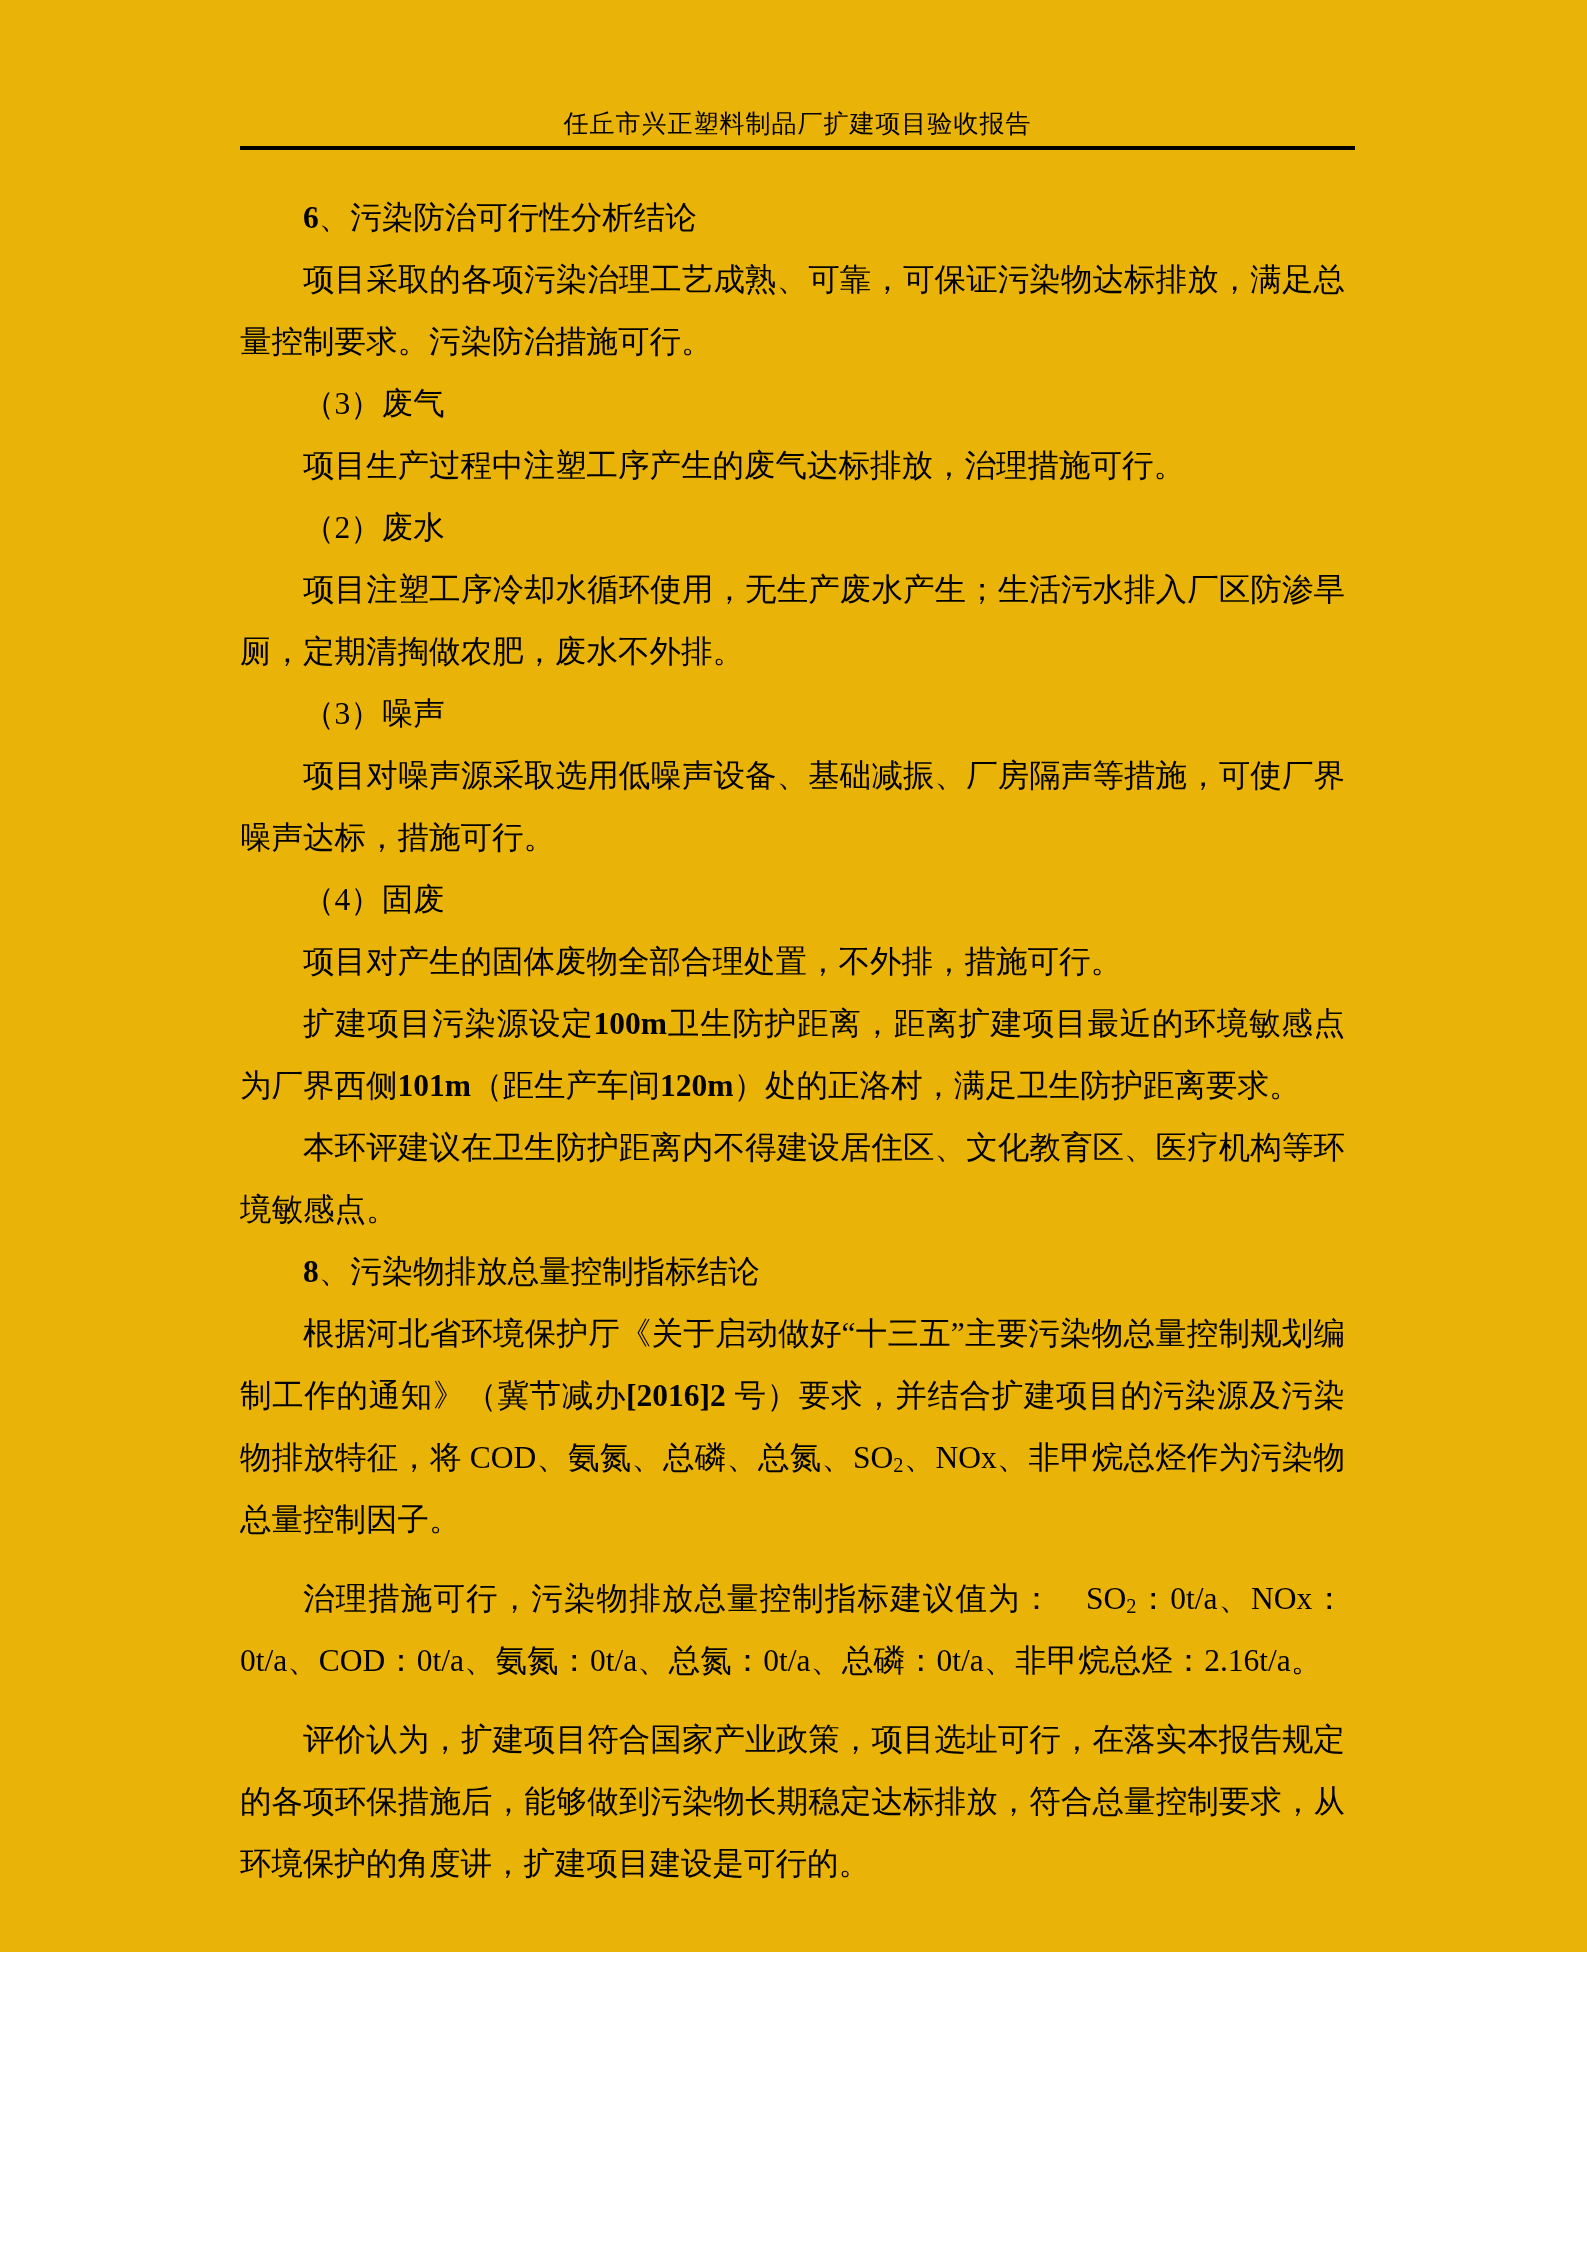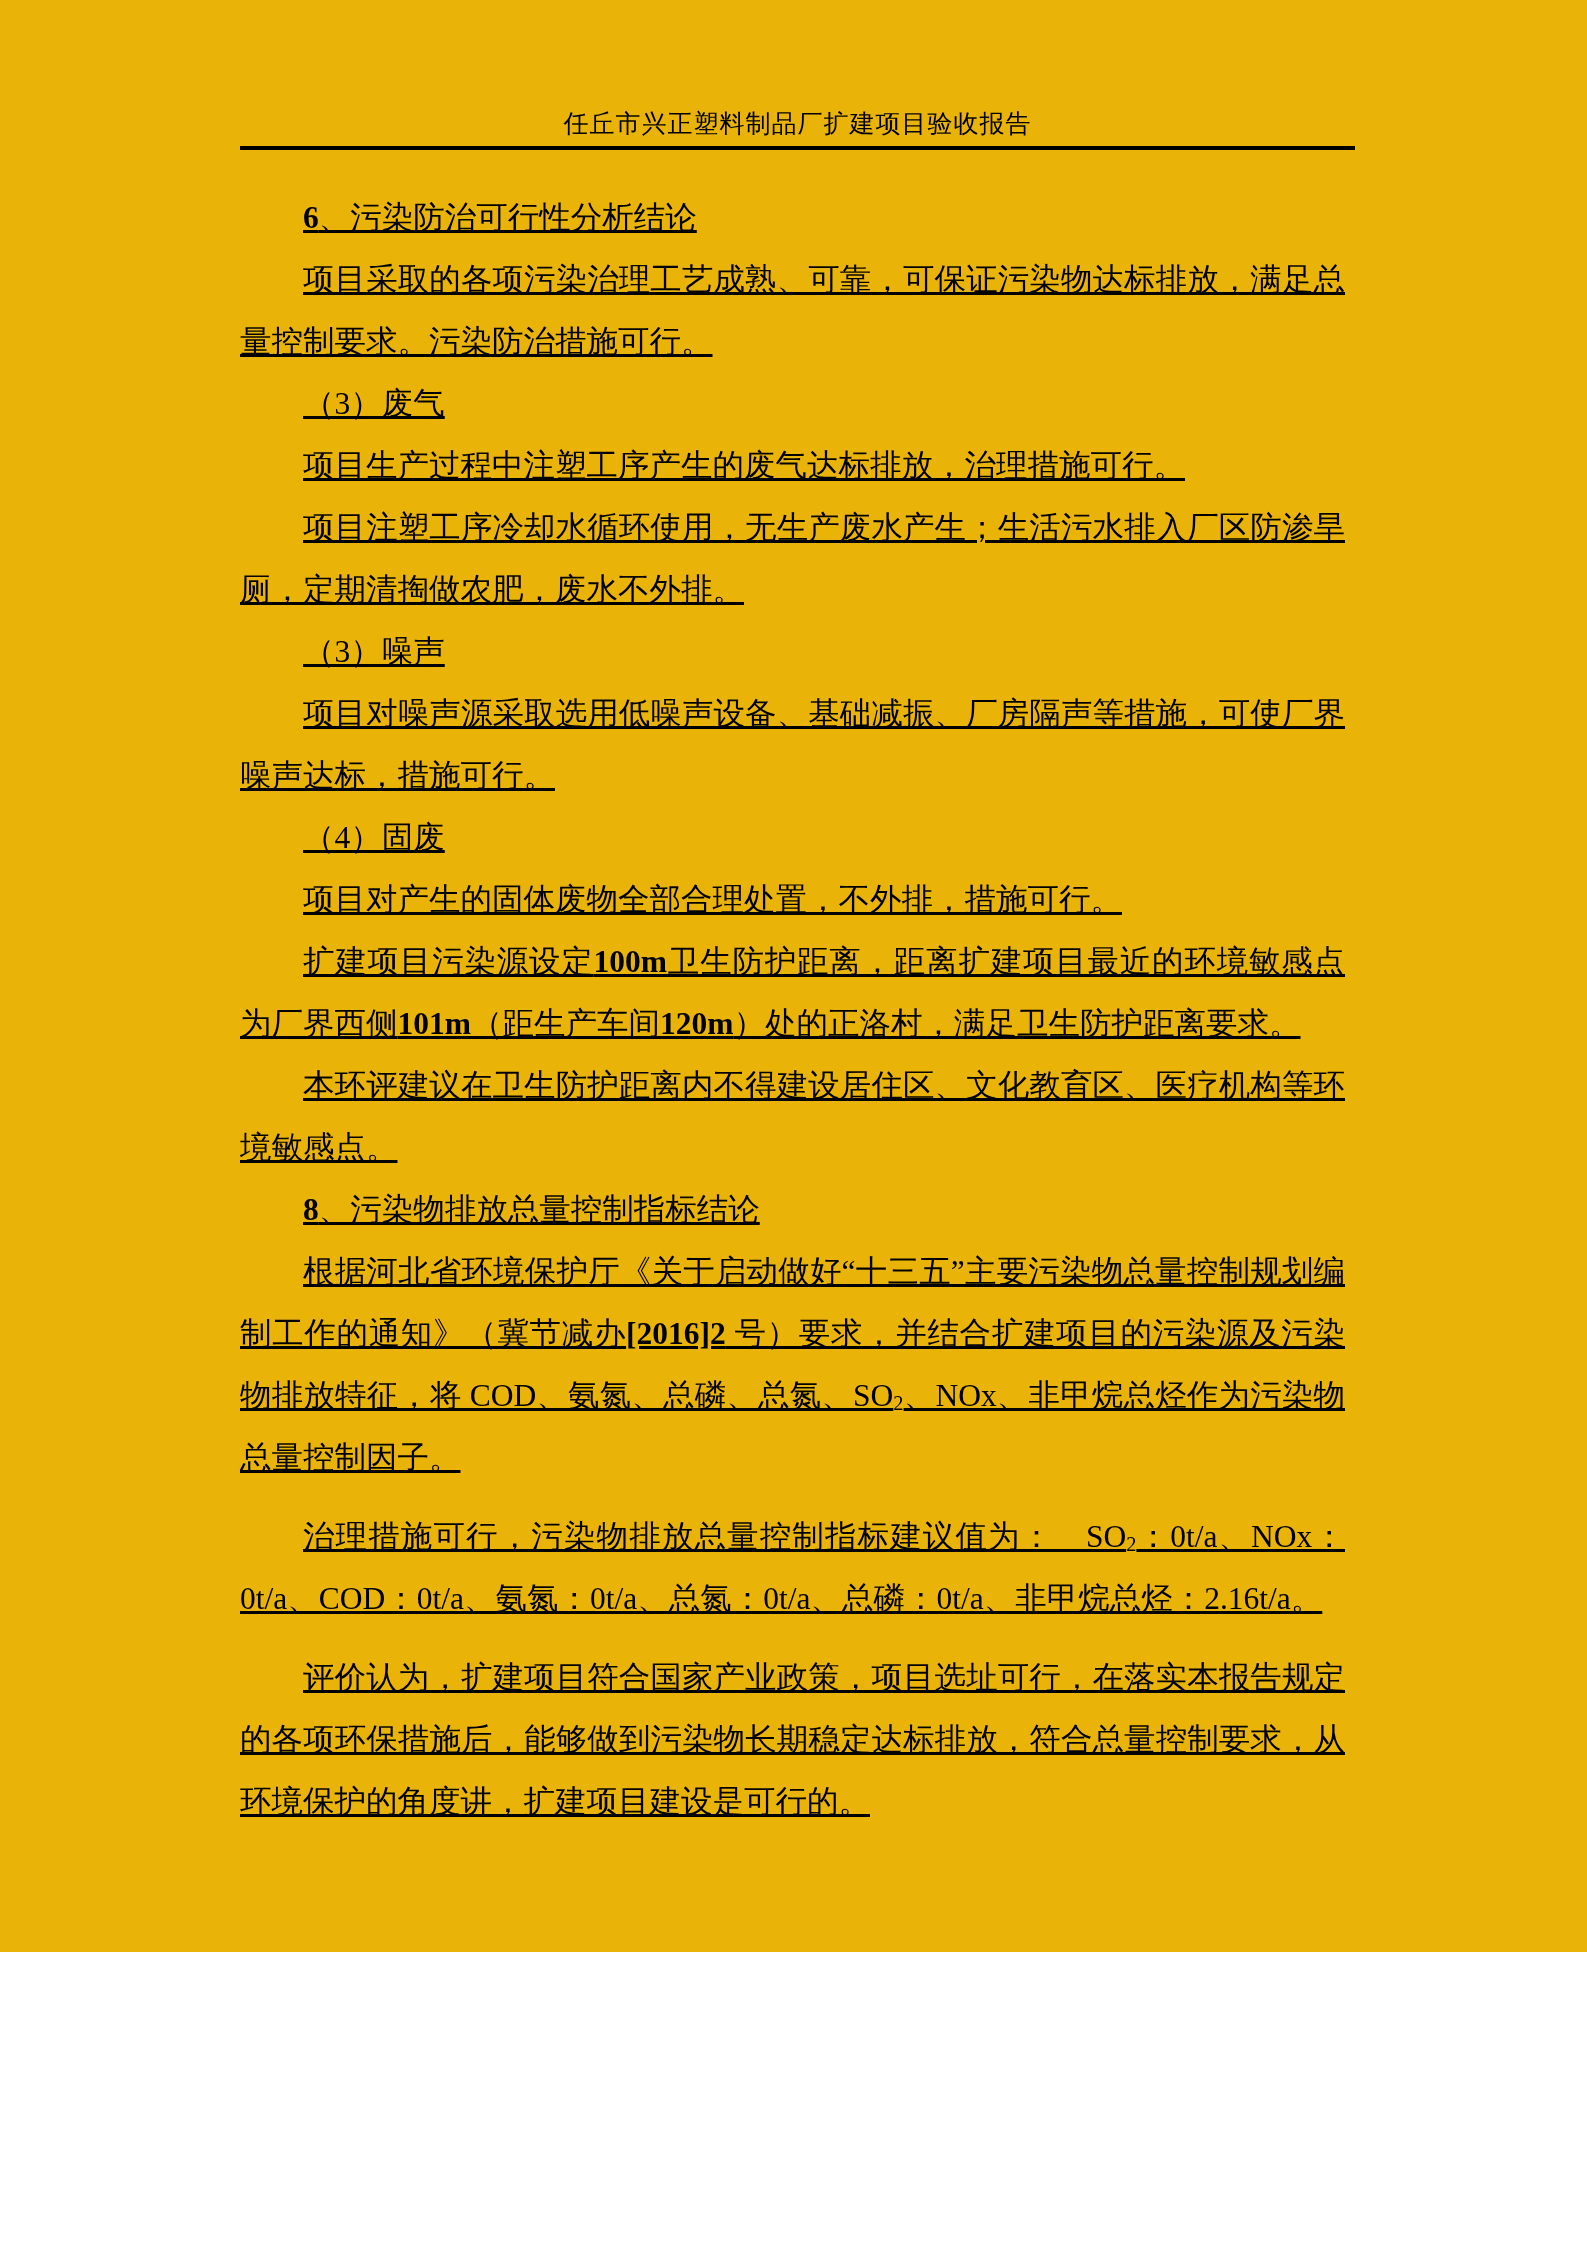--- a/index.html
+++ b/index.html
@@ -39,21 +39,20 @@
     background: #000000;
   }
   .body-content {
     position: absolute;
     top: 187px;
     left: 240px;
     width: 1105px;
     font-size: 31.5px;
     line-height: 62px;
     text-align: justify;
-    text-decoration: underline;
   }
   .body-content p.para {
     margin: 0;
     padding: 0;
     text-indent: 2em;
   }
   .body-content p.para.gap {
     margin-top: 17px;
   }
   .bold { font-weight: bold; }
@@ -77,20 +76,21 @@
 
 <div class="page">
   <div class="header-title">任丘市兴正塑料制品厂扩建项目验收报告</div>
   <div class="header-rule"></div>
 
   <div class="body-content" id="body-content">
       <p class="para"><span class="bold">6</span><span>、污染防治可行性分析结论</span></p>
       <p class="para"><span>项目采取的各项污染治理工艺成熟、可靠，可保证污染物达标排放，满足总量控制要求。污染防治措施可行。</span></p>
       <p class="para"><span>（3）废气</span></p>
       <p class="para"><span>项目生产过程中注塑工序产生的废气达标排放，治理措施可行。</span></p>
+      <p class="para"><span>（2）废水</span></p>
       <p class="para"><span>项目注塑工序冷却水循环使用，无生产废水产生；生活污水排入厂区防渗旱厕，定期清掏做农肥，废水不外排。</span></p>
       <p class="para"><span>（3）噪声</span></p>
       <p class="para"><span>项目对噪声源采取选用低噪声设备、基础减振、厂房隔声等措施，可使厂界噪声达标，措施可行。</span></p>
       <p class="para"><span>（4）固废</span></p>
       <p class="para"><span>项目对产生的固体废物全部合理处置，不外排，措施可行。</span></p>
       <p class="para"><span>扩建项目污染源设定</span><span class="bold">100m</span><span>卫生防护距离，距离扩建项目最近的环境敏感点为厂界西侧</span><span class="bold">101m</span><span>（距生产车间</span><span class="bold">120m</span><span>）处的正洛村，满足卫生防护距离要求。</span></p>
       <p class="para"><span>本环评建议在卫生防护距离内不得建设居住区、文化教育区、医疗机构等环境敏感点。</span></p>
       <p class="para"><span class="bold">8</span><span>、污染物排放总量控制指标结论</span></p>
       <p class="para"><span>根据河北省环境保护厅《关于启动做好“十三五”主要污染物总量控制规划编制工作的通知》（冀节减办</span><span class="bold">[2016]2</span><span> 号）要求，并结合扩建项目的污染源及污染物排放特征，将 COD、氨氮、总磷、总氮、SO</span><sub>2</sub><span>、NOx、非甲烷总烃作为污染物总量控制因子。</span></p>
       <p class="para gap"><span>治理措施可行，污染物排放总量控制指标建议值为：　SO</span><sub>2</sub><span>：0t/a、NOx：0t/a、COD：0t/a、氨氮：0t/a、总氮：0t/a、总磷：0t/a、非甲烷总烃：2.16t/a。</span></p>

